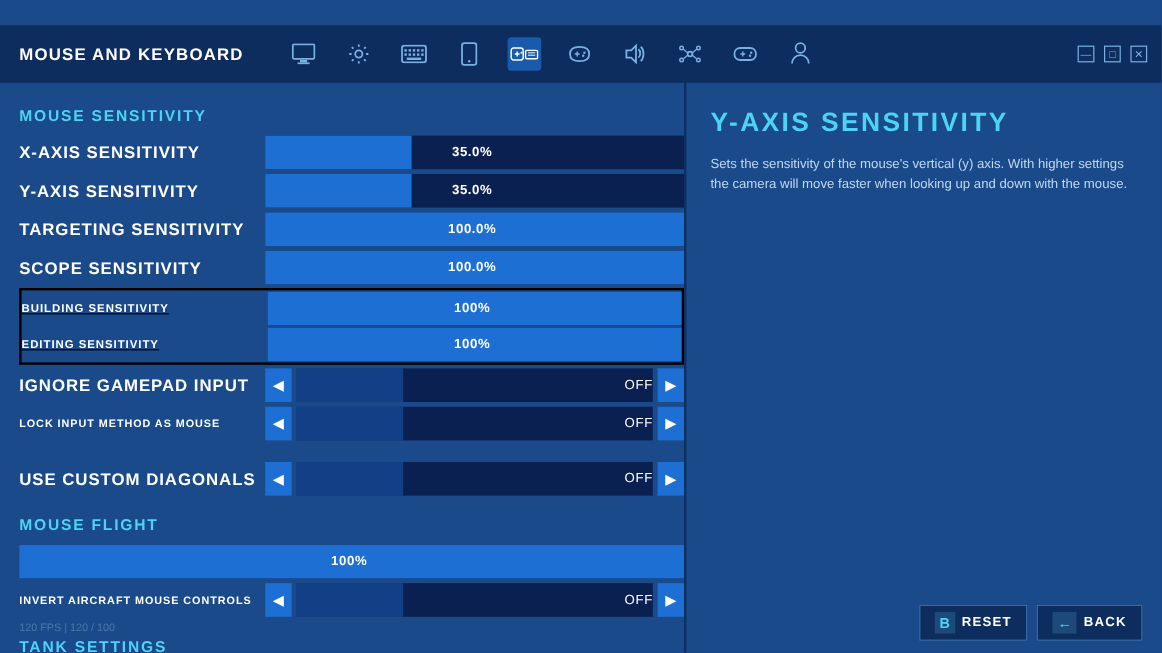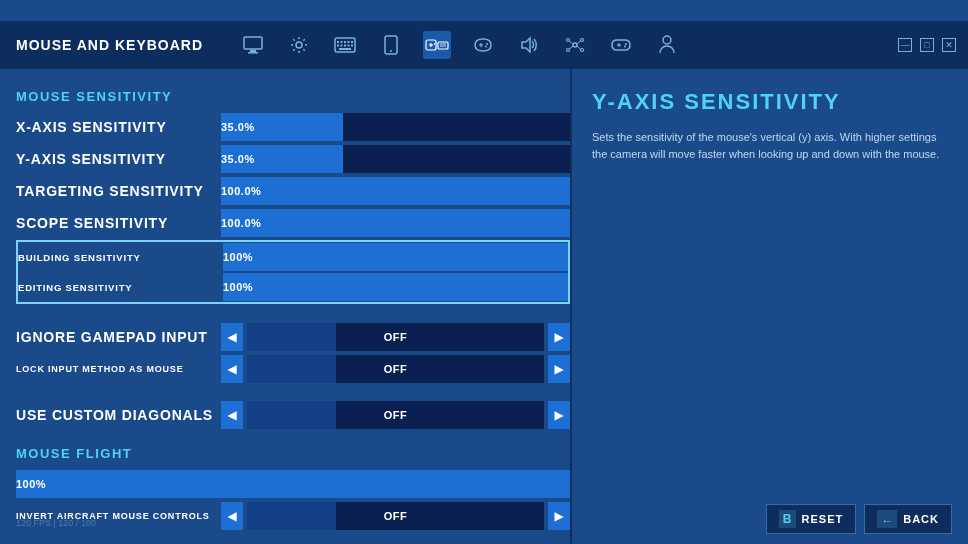--- a/index.html
+++ b/index.html
@@ -133,20 +133,21 @@
     .slider-fill {
       position: absolute;
       left: 0;
       height: 100%;
       background: #1e6fd4;
     }
     .slider-text {
       position: absolute;
       left: 0;
       right: 4px;
+      text-align: center;
       color: white;
       font-size: 11px;
       font-weight: 900;
       letter-spacing: 0.5px;
       z-index: 2;
     }
 
     
     .toggle-container {
       display: flex;
@@ -178,32 +179,33 @@
       position: absolute;
       left: 0;
       height: 100%;
       width: 30%;
       background: #1e6fd4;
       opacity: 0.4;
     }
     .toggle-value-text {
       position: absolute;
       left: 0; right: 0;
-      text-align: center;
+      text-align: right;
       color: white;
       font-size: 11px;
-      font-weight: 700;
+      font-weight: 400;
       letter-spacing: 0.5px;
       z-index: 2;
     }
 
     
     .highlighted-section {
-      border: 2px solid #7dd3fc;
-      margin-bottom: 18px;
+      border: 2px solid #000000;
+      margin-bottom: 2px;
+      text-decoration: underline;
     }
     .highlighted-row {
       background: transparent;
     }
 
     
     .right-panel {
       flex: 1;
       padding: 20px 20px;
       border-left: 2px solid #0d3060;

